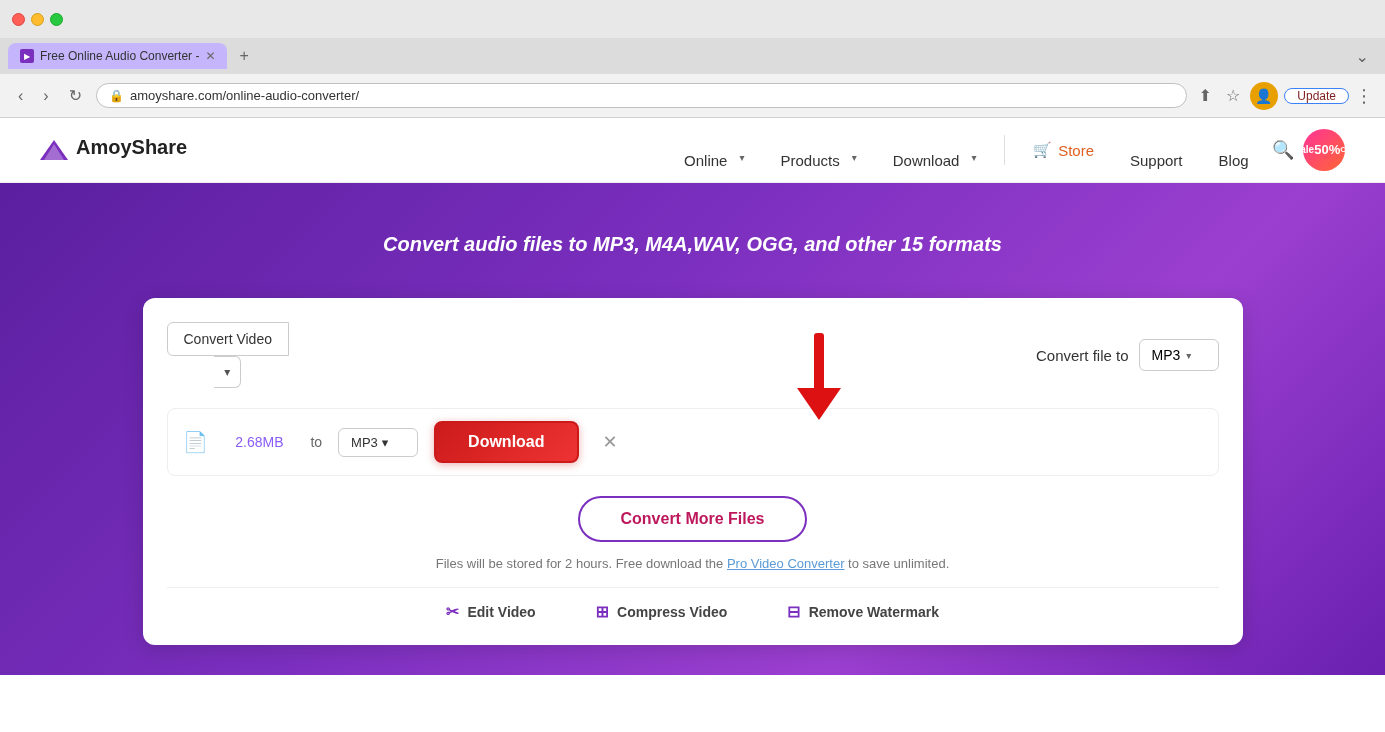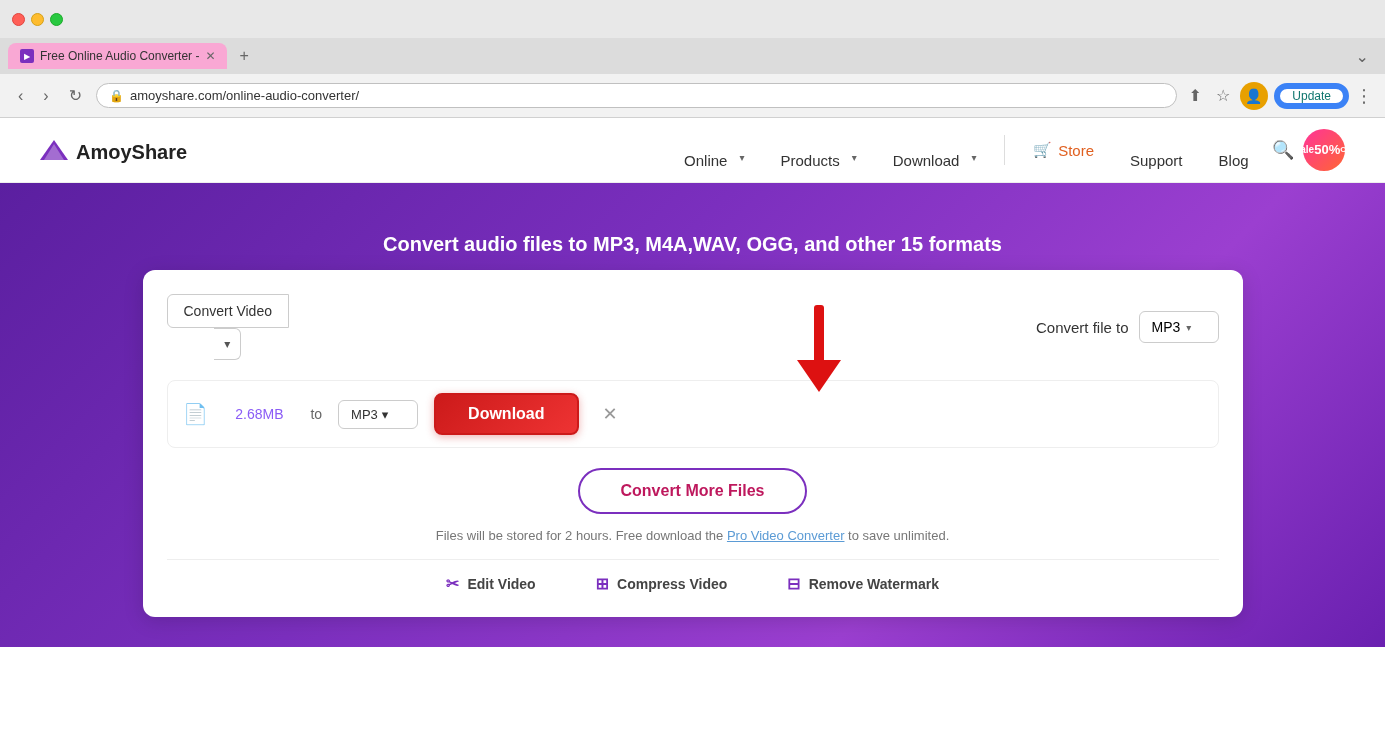--- a/index.html
+++ b/index.html
@@ -7,62 +7,62 @@
 
     
     .browser-chrome { background: #e8e8e8; width: 100%; }
     .title-bar { display: flex; align-items: center; padding: 8px 12px; gap: 8px; background: #e8e8e8; height: 38px; }
     .traffic-lights { display: flex; gap: 6px; align-items: center; }
     .traffic-light { width: 13px; height: 13px; border-radius: 50%; }
     .tl-red { background: #ff5f57; border: 1px solid #e0443e; }
     .tl-yellow { background: #febc2e; border: 1px solid #d4a017; }
     .tl-green { background: #28c840; border: 1px solid #1aab29; }
     .tab-bar { display: flex; align-items: center; padding: 0 8px; gap: 4px; background: #dcdcdc; height: 36px; }
-    .tab { display: flex; align-items: center; gap: 6px; background: #f9a8d4; border-radius: 8px 8px 0 0; padding: 6px 12px; font-size: 12px; color: #333; min-width: 200px; }
+    .tab { display: flex; align-items: center; gap: 6px; background: #c4b5fd; border-radius: 8px 8px 0 0; padding: 6px 12px; font-size: 12px; color: #333; min-width: 200px; }
     .tab-favicon { width: 14px; height: 14px; background: #7b2fbe; border-radius: 2px; display: flex; align-items: center; justify-content: center; }
     .tab-favicon::before { content: '▶'; color: white; font-size: 8px; }
     .tab-close { margin-left: auto; color: #666; font-size: 12px; cursor: pointer; }
     .new-tab-btn { background: none; border: none; font-size: 16px; color: #666; cursor: pointer; padding: 4px 8px; }
     .nav-bar { display: flex; align-items: center; padding: 6px 12px; gap: 8px; background: #f2f2f2; height: 44px; border-bottom: 1px solid #d0d0d0; }
     .nav-btn { background: none; border: none; font-size: 16px; color: #666; cursor: pointer; padding: 4px 6px; border-radius: 4px; }
     .address-bar { flex: 1; display: flex; align-items: center; background: white; border: 1px solid #c0c0c0; border-radius: 20px; padding: 4px 12px; gap: 6px; }
     .lock-icon { color: #666; font-size: 12px; }
     .address-text { font-size: 13px; color: #333; flex: 1; }
     .nav-actions { display: flex; gap: 6px; align-items: center; }
     .nav-action-btn { background: none; border: none; font-size: 16px; color: #666; cursor: pointer; padding: 4px; }
-    .update-btn { background: white; border: 6px solid #3b82f6; color: #0f766e; border-radius: 14px; padding: 0 12px; font-size: 12px; font-weight: 500; cursor: pointer; }
+    .update-btn { background: white; border: 1px solid #3b82f6; color: #7f1d1d; border-radius: 14px; padding: 0 12px; font-size: 12px; font-weight: 500; cursor: pointer; }
     .menu-btn { background: none; border: none; font-size: 18px; color: #666; cursor: pointer; }
 
     
     .sale-badge { background: linear-gradient(135deg, #ff3399, #ff6633); color: white; border-radius: 50%; width: 42px; height: 42px; display: flex; flex-direction: row; align-items: center; justify-content: center; font-size: 8px; font-weight: bold; line-height: 1.2; }
     .sale-badge .sale-text { font-size: 10px; font-weight: bold; }
     .sale-badge .pct { font-size: 13px; font-weight: bold; }
     .sale-badge .off { font-size: 8px; }
 
     
     .website { background: white; height: calc(732px - 118px); overflow: hidden; }
 
     
     .site-nav { display: flex; align-items: center; padding: 0 40px; height: 65px; background: white; border-bottom: 1px solid #eee; }
-    .logo { display: flex; align-items: flex-end; gap: 8px; margin-right: auto; }
+    .logo { display: flex; align-items: flex-start; gap: 8px; margin-right: auto; }
     .logo-icon { width: 28px; height: 28px; }
     .logo-text { font-size: 20px; font-weight: 700; color: #222; }
     .nav-links { display: flex; align-items: center; gap: 4px; }
     .nav-link { display: flex; gap: 12px; padding: 8px 16px; font-size: 15px; color: #333; cursor: pointer; border-radius: 4px; text-decoration: none; margin-top: 20px; }
     .nav-link .chevron { font-size: 10px; color: #666; }
     .nav-divider { width: 1px; height: 30px; background: #ddd; margin: 0 8px; }
     .store-link { display: flex; align-items: center; gap: 6px; padding: 8px 16px; color: #e06020; font-size: 15px; font-weight: 500; cursor: pointer; }
     .support-link { padding: 8px 16px; font-size: 15px; color: #333; cursor: pointer; }
     .blog-link { padding: 8px 16px; font-size: 15px; color: #333; cursor: pointer; }
     .search-icon-btn { background: none; border: none; font-size: 18px; color: #666; cursor: pointer; padding: 8px; }
 
     
     .hero { background: linear-gradient(135deg, #5b1fa0 0%, #7b2fbe 40%, #9b3fd0 70%, #6a20b0 100%); padding: 50px 20px 30px; text-align: center; }
     .hero-title { font-size: 48px; font-weight: 800; color: white; margin-bottom: 16px; }
-    .hero-subtitle { font-size: 20px; color: white; font-weight: 600; margin-bottom: 14px; }
+    .hero-subtitle { font-size: 20px; color: white; font-weight: 600; margin-bottom: 42px; font-style: italic; }
 
     
     .converter-box { background: white; border-radius: 12px; max-width: 1100px; margin: 0 auto; padding: 24px; box-shadow: 0 4px 20px rgba(0,0,0,0.15); }
     .converter-toolbar { display: flex; align-items: center; justify-content: space-between; margin-bottom: 20px; }
     .convert-type-btn { display: flex; align-items: center; flex-direction: column; }
     .convert-type-label { border: 1px solid #ccc; padding: 8px 16px; border-radius: 6px 0 0 6px; font-size: 14px; color: #333; background: white; }
     .convert-type-arrow { border: 1px solid #ccc; border-left: none; padding: 8px 10px; border-radius: 0 6px 6px 0; background: white; cursor: pointer; font-size: 12px; color: #555; }
     .convert-file-to { display: flex; align-items: center; gap: 10px; }
     .convert-file-label { font-size: 15px; color: #333; }
     .format-select { border: 1px solid #ccc; border-radius: 6px; padding: 7px 12px; font-size: 14px; background: white; cursor: pointer; display: flex; align-items: center; gap: 6px; min-width: 80px; }

